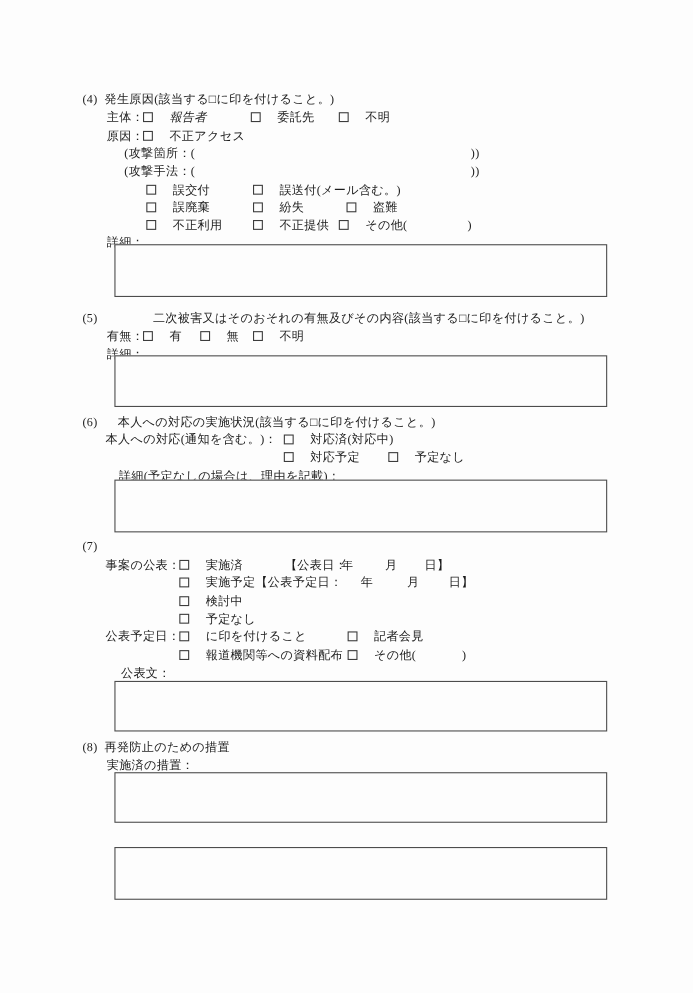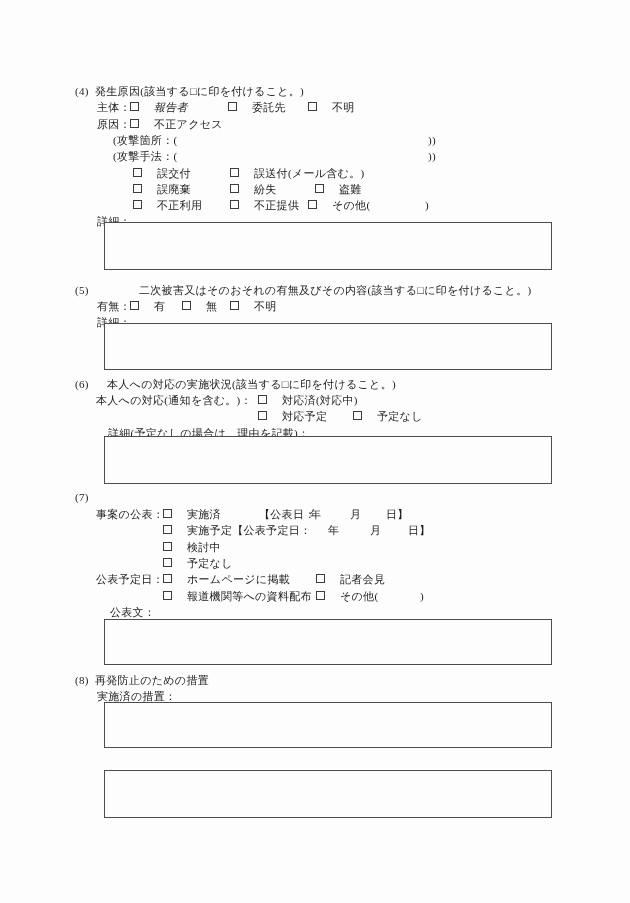--- a/index.html
+++ b/index.html
@@ -104,21 +104,21 @@
     <span class="seg" style="color: rgb(28, 28, 28); top: 523px; left: 187px;">実施予定【公表予定日：</span>
     <span class="seg" style="color: rgb(28, 28, 28); top: 523px; left: 328px;">年</span>
     <span class="seg" style="color: rgb(28, 28, 28); top: 523px; left: 370px;">月</span>
     <span class="seg" style="color: rgb(28, 28, 28); top: 523px; left: 408px;">日】</span>
     <div class="cb" style="border-color: rgb(60, 60, 60); top: 542px; left: 163px;"></div>
     <span class="seg" style="color: rgb(28, 28, 28); top: 540px; left: 187px;">検討中</span>
     <div class="cb" style="border-color: rgb(60, 60, 60); top: 558px; left: 163px;"></div>
     <span class="seg" style="color: rgb(28, 28, 28); top: 556px; left: 187px;">予定なし</span>
     <span class="seg" style="color: rgb(28, 28, 28); top: 572px; left: 96px;">公表予定日：</span>
     <div class="cb" style="border-color: rgb(60, 60, 60); top: 574px; left: 163px;"></div>
-    <span class="seg" style="color: rgb(28, 28, 28); top: 572px; left: 187px;">ホームページに掲載</span>
+    <span class="seg" style="color: rgb(28, 28, 28); top: 572px; left: 187px;">に印を付けること</span>
     <div class="cb" style="border-color: rgb(60, 60, 60); top: 574px; left: 316px;"></div>
     <span class="seg" style="color: rgb(28, 28, 28); top: 572px; left: 340px;">記者会見</span>
     <div class="cb" style="border-color: rgb(60, 60, 60); top: 591px; left: 163px;"></div>
     <span class="seg" style="color: rgb(28, 28, 28); top: 589px; left: 187px;">報道機関等への資料配布</span>
     <div class="cb" style="border-color: rgb(60, 60, 60); top: 591px; left: 316px;"></div>
     <span class="seg" style="color: rgb(28, 28, 28); top: 589px; left: 340px;">その他(</span>
     <span class="seg" style="color: rgb(28, 28, 28); top: 589px; left: 420px;">)</span>
     <span class="seg" style="color: rgb(28, 28, 28); top: 605px; left: 96px; margin-left: 14px;">公表文：</span>
     <span class="seg" style="color: rgb(28, 28, 28); top: 673px; left: 75px;">(8)</span>
     <span class="seg" style="color: rgb(28, 28, 28); top: 673px; left: 95px; text-align: right;">再発防止のための措置</span>

